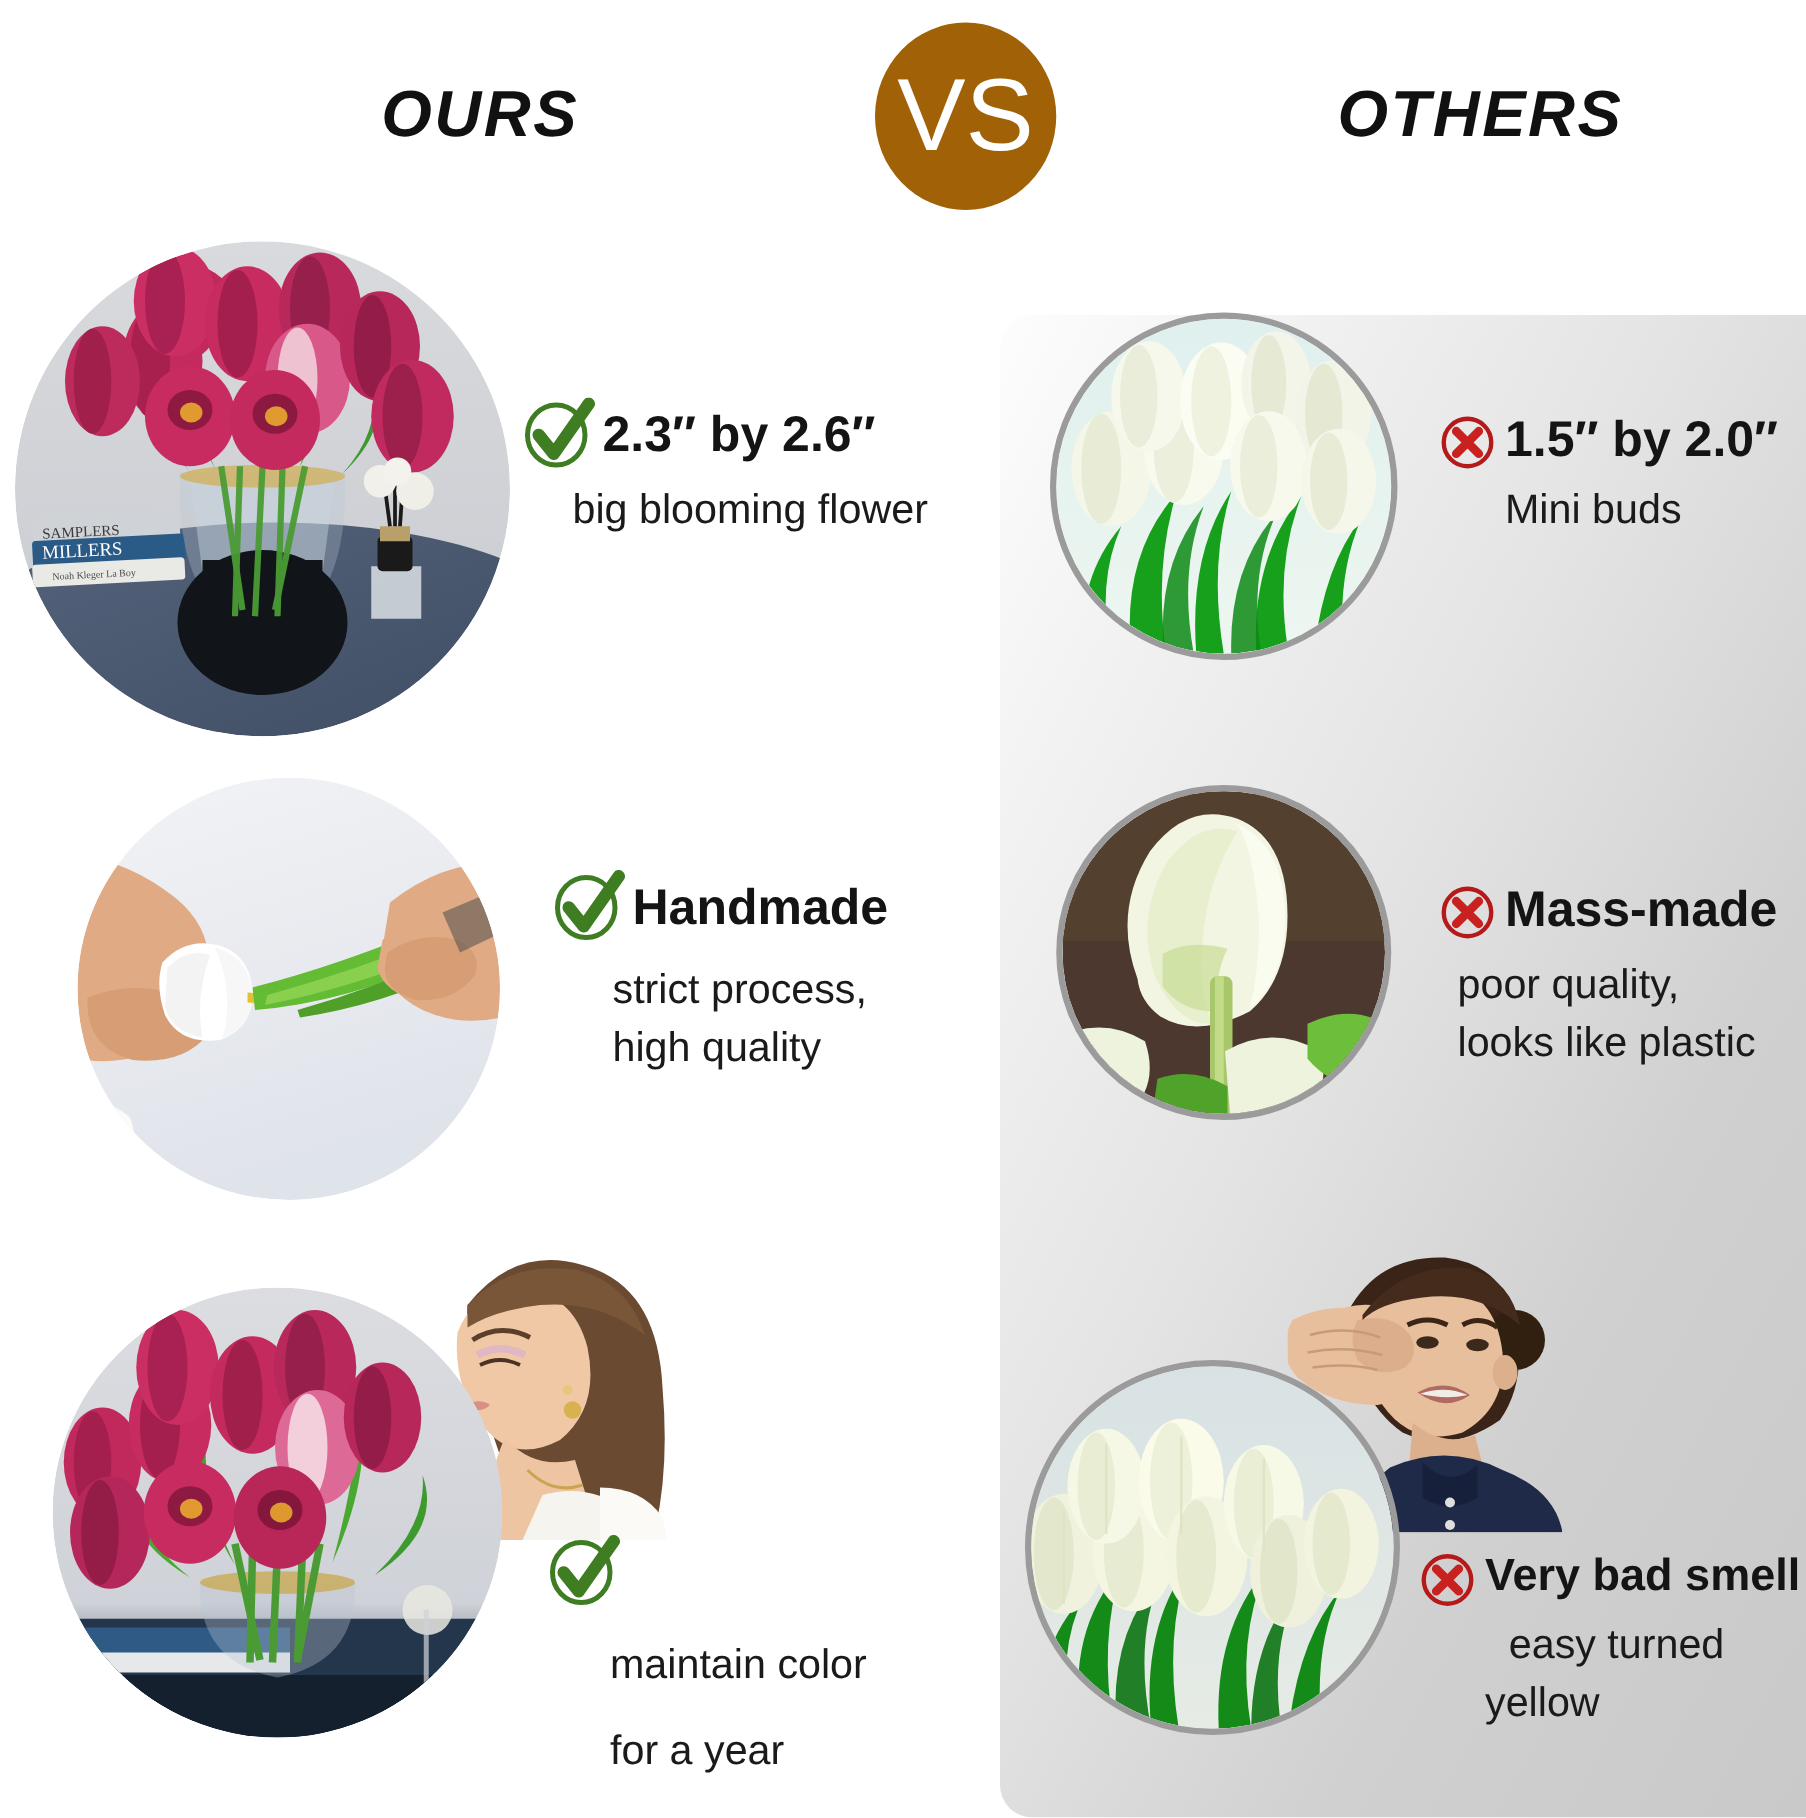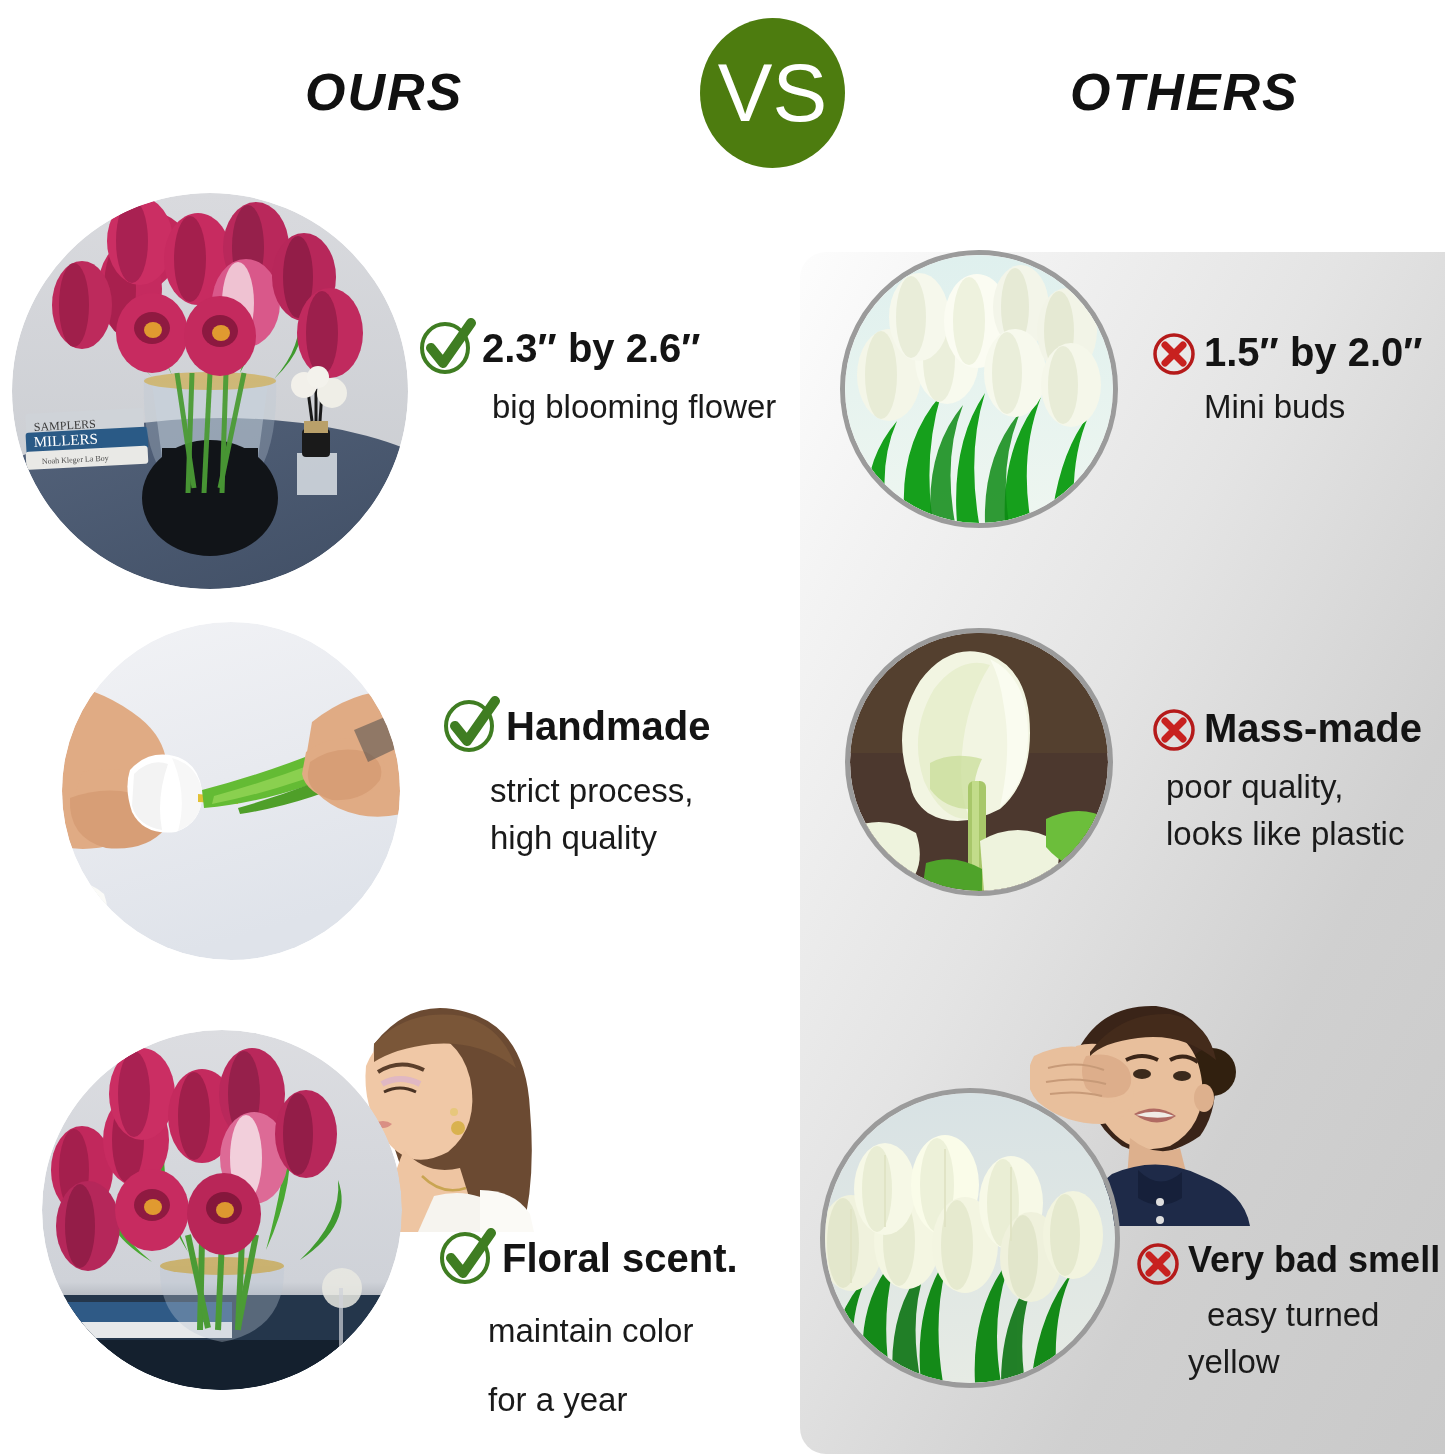--- a/index.html
+++ b/index.html
@@ -29,21 +29,21 @@
     letter-spacing:2px;
     font-size:52px;
     white-space:nowrap;
   }
   .hdr-ours{left:305px;top:62px;}
   .hdr-others{left:1070px;top:62px;}
 
   .vs-badge{
     position:absolute;left:700px;top:18px;width:145px;height:150px;
     border-radius:50%;
-    background:#4d7c0f;
+    background:#a16207;
     display:flex;align-items:center;justify-content:center;
   }
   .vs-badge span{
     color:#ffffff;font-size:82px;font-weight:400;letter-spacing:0px;
     font-family:"Liberation Sans", sans-serif;
     line-height:1;
   }
 
   
   .photo{position:absolute;border-radius:50%;overflow:hidden;}
@@ -229,21 +229,21 @@
   <div class="feat" style="left:418px;top:328px;">
     <div class="head-row">
       <span class="icon-wrap">
         <svg viewBox="0 0 58 58">
           <ellipse cx="27" cy="30" rx="23" ry="24" fill="none" stroke="#3f7d22" stroke-width="4"></ellipse>
           <path d="M13 30 L25 45 L53 5" fill="none" stroke="#3f7d22" stroke-width="10" stroke-linecap="round" stroke-linejoin="round"></path>
         </svg>
       </span>
       <span class="title">2.3″ by 2.6″</span>
     </div>
-    <div class="sub" style="margin-left:74px;margin-top:8px;">big blooming flower</div>
+    <div class="sub" style="margin-left:40px;margin-top:8px;">big blooming flower</div>
   </div>
 
   <div class="feat" style="left:1152px;top:332px;">
     <div class="head-row">
       <span class="icon-wrap" style="width:44px;flex:0 0 44px;height:44px;margin-top:0;margin-right:8px;">
         <svg viewBox="0 0 44 44" style="width:44px;height:44px;">
           <circle cx="22" cy="22" r="19" fill="none" stroke="#b51a1a" stroke-width="3.5"></circle>
           <path d="M13 13 L31 31 M31 13 L13 31" stroke="#c8211f" stroke-width="7" stroke-linecap="round"></path>
         </svg>
       </span>
@@ -563,21 +563,20 @@
   </div>
 
   <div class="feat" style="left:438px;top:1238px;">
     <div class="head-row">
       <span class="icon-wrap">
         <svg viewBox="0 0 58 58">
           <ellipse cx="27" cy="30" rx="23" ry="24" fill="none" stroke="#3f7d22" stroke-width="4"></ellipse>
           <path d="M13 30 L25 45 L53 5" fill="none" stroke="#3f7d22" stroke-width="10" stroke-linecap="round" stroke-linejoin="round"></path>
         </svg>
       </span>
-      <span class="title">Floral scent.</span>
     </div>
     <div class="sub" style="margin-left:50px;margin-top:22px;">maintain color</div>
     <div class="sub" style="margin-left:50px;margin-top:22px;">for a year</div>
   </div>
 
   <div class="feat" style="left:1136px;top:1242px;">
     <div class="head-row">
       <span class="icon-wrap" style="width:44px;flex:0 0 44px;height:44px;margin-top:0;margin-right:8px;">
         <svg viewBox="0 0 44 44" style="width:44px;height:44px;">
           <circle cx="22" cy="22" r="19" fill="none" stroke="#b51a1a" stroke-width="3.5"></circle>

